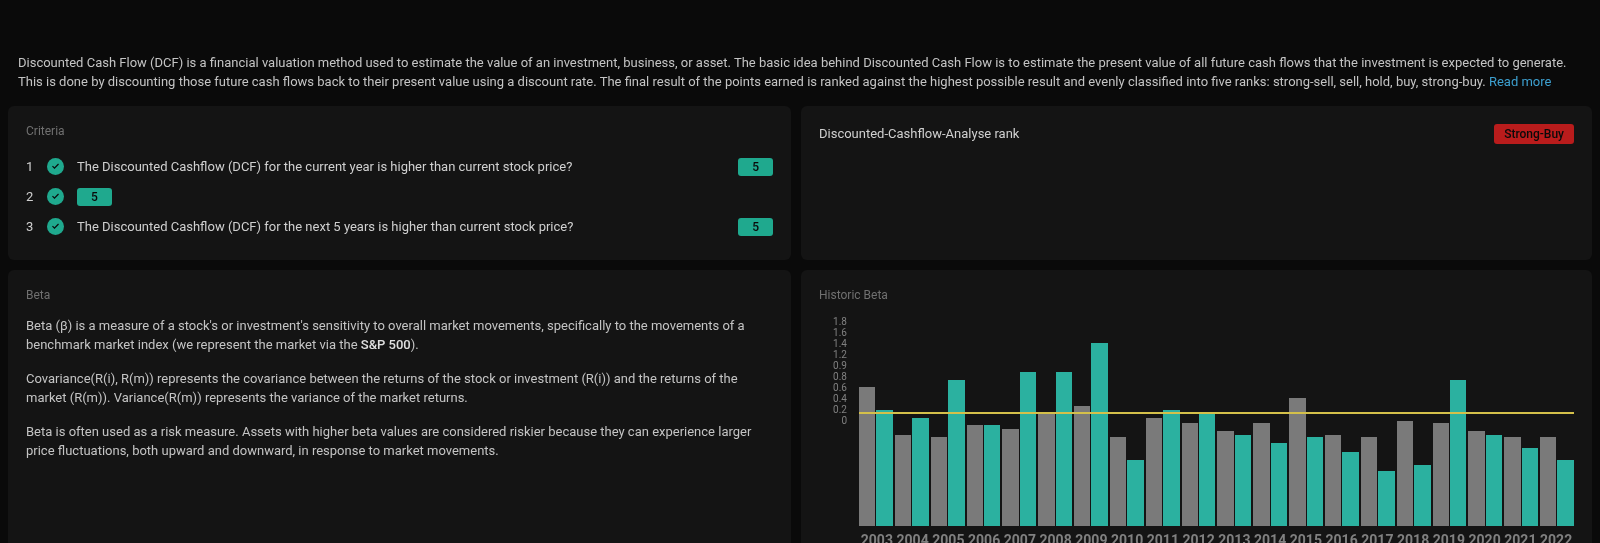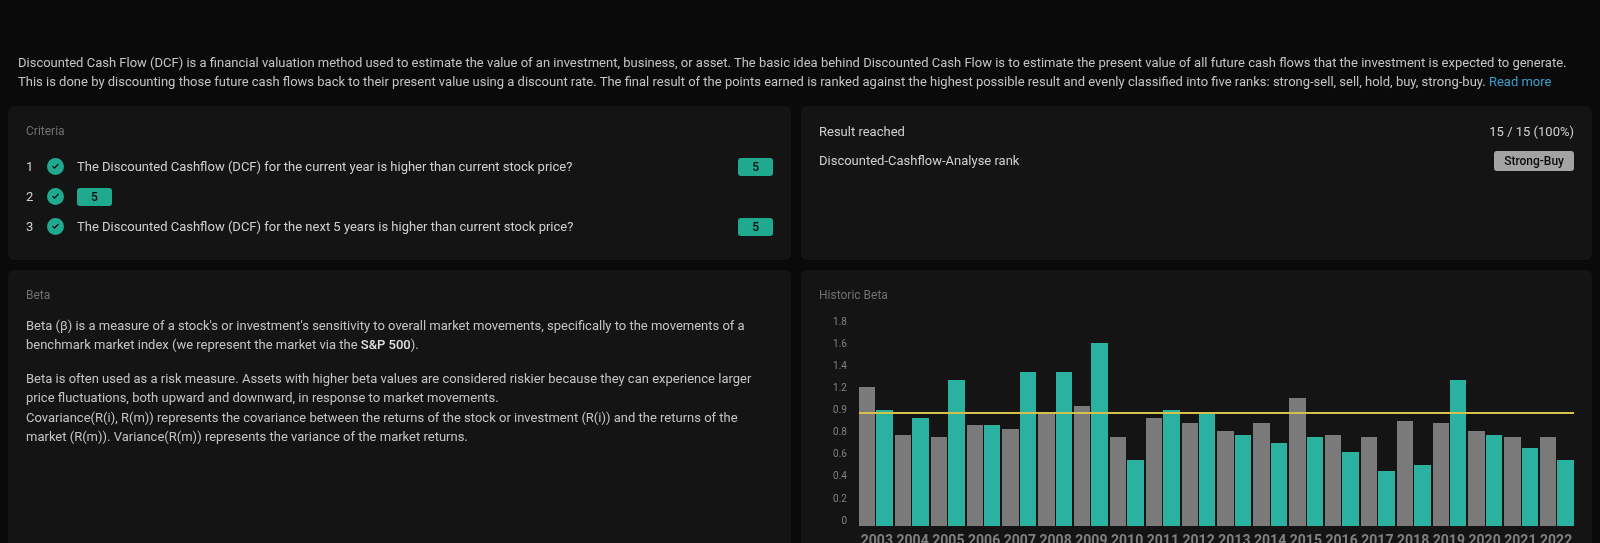--- a/index.html
+++ b/index.html
@@ -63,21 +63,21 @@
   
   .out-row {
     display: flex;
     justify-content: space-between;
     align-items: center;
     margin-bottom: 12px;
   }
   .out-label { color: #d0d0d0; }
   .out-val-right { color: #d0d0d0; }
   .strong-buy-badge {
-    background: #a3a3a3;
+    background: #b91c1c;
     color: #0a0a0a;
     border-radius: 3px;
     padding: 3px 10px;
     font-size: 12px;
     font-weight: 500;
   }
   
   .beta-text { line-height: 1.5; color: #c4c4c4; margin-bottom: 14px; }
   .beta-text .bold { color: #e0e0e0; font-weight: 500; }
   .formula {
@@ -88,21 +88,21 @@
     font-size: 13px;
     color: #c4c4c4;
     line-height: 1.7;
     margin-bottom: 18px;
     white-space: pre;
   }
   
   .chart-wrap { position: relative; height: 240px; padding-left: 30px; }
   .chart-ylabels {
     position: absolute; left: 0; top: 0; bottom: 30px; width: 28px;
-    display: flex; flex-direction: column; justify-content: space-between;
+    display: flex; flex-direction: column; justify-content: flex-start;
     font-size: 10px; color: #808080; text-align: right;
   }
   .chart-ylabels span { display:block; }
   .chart-area {
     position: absolute; left: 40px; right: 0; top: 5px; bottom: 30px;
     display: flex; align-items: flex-end; gap: 2px;
   }
   .baseline {
     position: absolute; left: 40px; right: 0;
     height: 2px; background: #d4c04a;
@@ -166,39 +166,35 @@
             </svg>
           </span>
           <span class="crit-label">The Discounted Cashflow (DCF) for the next 5 years is higher than current stock price?</span>
           <span class="crit-badge">5</span>
         </div>
       </div>
   </div>
 
   <div class="panel">
     <div class="out-row">
-      <span class="out-label">Result reached</span>
-      <span class="out-val-right">15 / 15 (100%)</span>
-    </div>
-    <div class="out-row">
       <span class="out-label">Discounted-Cashflow-Analyse rank</span>
       <span class="strong-buy-badge">Strong-Buy</span>
     </div>
   </div>
 </div>
 
 <div class="grid row2">
 
   <div class="panel">
     <div class="panel-title">Beta</div>
     <div class="beta-text">
       <span>Beta (β) is a measure of a stock's or investment's sensitivity to overall market movements, specifically to the movements of a benchmark market index (we represent the market via the </span><span class="bold">S&amp;P 500</span><span>).</span>
     </div>
+    <div class="beta-text">Covariance(R(i), R(m)) represents the covariance between the returns of the stock or investment (R(i)) and the returns of the market (R(m)). Variance(R(m)) represents the variance of the market returns.</div>
     <div class="beta-text" style="margin-bottom:0;">Beta is often used as a risk measure. Assets with higher beta values are considered riskier because they can experience larger price fluctuations, both upward and downward, in response to market movements.</div>
-    <div class="beta-text">Covariance(R(i), R(m)) represents the covariance between the returns of the stock or investment (R(i)) and the returns of the market (R(m)). Variance(R(m)) represents the variance of the market returns.</div>
   </div>
 
   <div class="panel">
     <div class="panel-title">Historic Beta</div>
     <div class="chart-wrap">
       <div class="chart-ylabels" id="ylabels">
           <span>1.8</span>
           <span>1.6</span>
           <span>1.4</span>
           <span>1.2</span>

